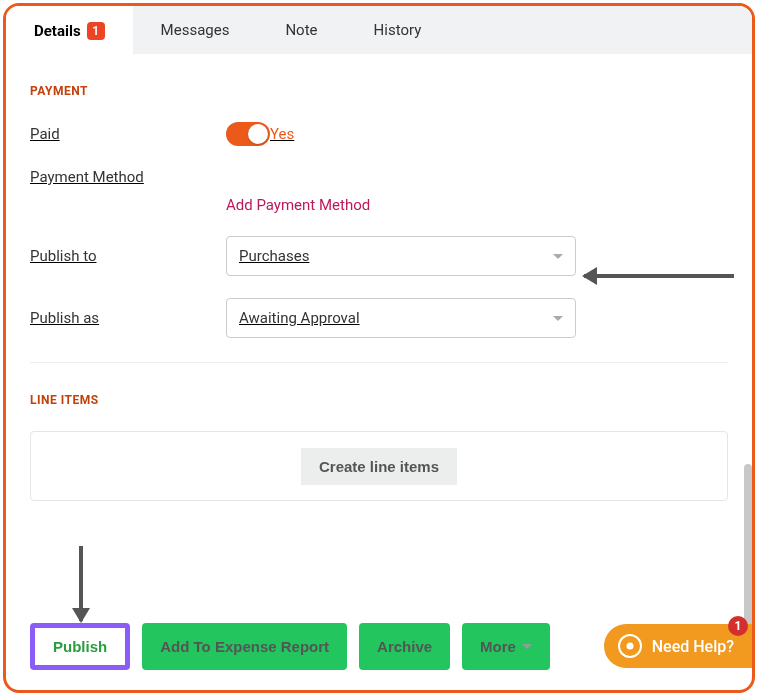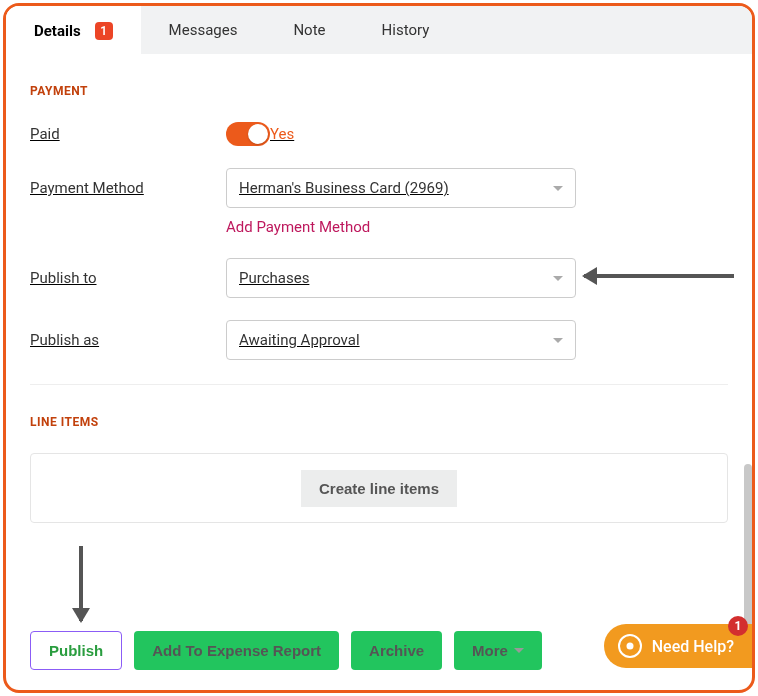--- a/index.html
+++ b/index.html
@@ -25,21 +25,21 @@
     height: 48px;
     align-items: stretch;
   }
   .tab {
     display: flex;
     align-items: center;
     padding: 0 28px;
     font-size: 15px;
     color: #333;
     cursor: pointer;
-    gap: 14px;
+    gap: 6px;
   }
   .tab.active {
     background: #fff;
     font-weight: 700;
     color: #000;
     border-top: 2px solid transparent;
   }
   .badge-sq {
     background: #ec4526;
     color: #fff;
@@ -168,21 +168,21 @@
     font-size: 15px;
     font-weight: 700;
     cursor: pointer;
     border: none;
     display: flex;
     align-items: center;
     gap: 6px;
   }
   .btn-publish {
     background: #fff;
-    border: 1px solid #8b5cf6;
+    border: 5px solid #8b5cf6;
     color: #2a9d3f;
   }
   .btn-second {
     background: #22c55e;
     color: #555;
   }
   .btn-more .chev {
     width: 0; height: 0;
     border-left: 5px solid transparent;
     border-right: 5px solid transparent;
@@ -301,26 +301,20 @@
       <div class="row-control">
         <div class="toggle">
           <div class="toggle-knob"></div>
         </div>
         <span class="toggle-label">Yes</span>
       </div>
     </div>
 
     <div class="row">
       <div class="row-label">Payment Method</div>
-      <div class="row-control">
-        <div class="select">
-          <span>Herman's Business Card (2969)</span>
-          <span class="chev"></span>
-        </div>
-      </div>
     </div>
     <a class="link-green">Add Payment Method</a>
 
     <div class="row">
       <div class="row-label">Publish to</div>
       <div class="row-control">
         <div class="select">
           <span>Purchases</span>
           <span class="chev"></span>
         </div>

